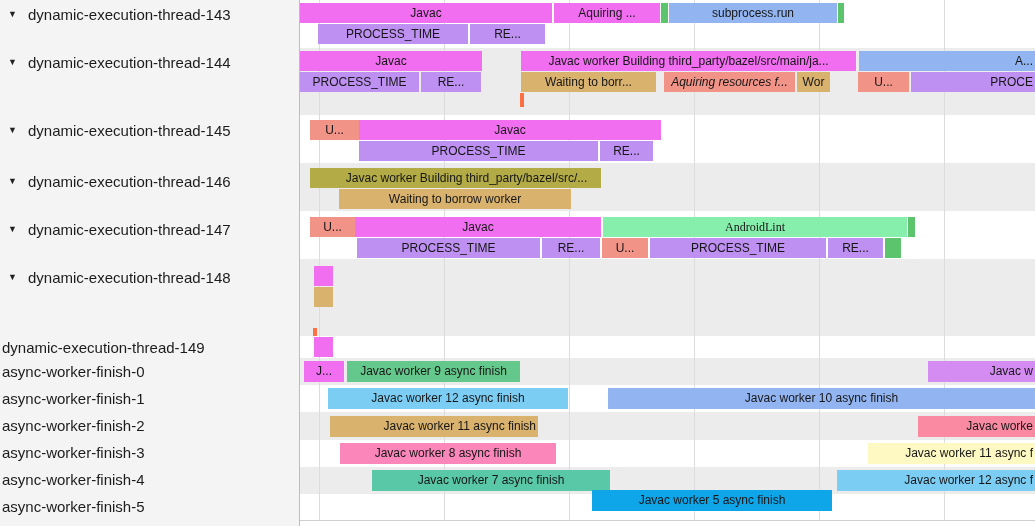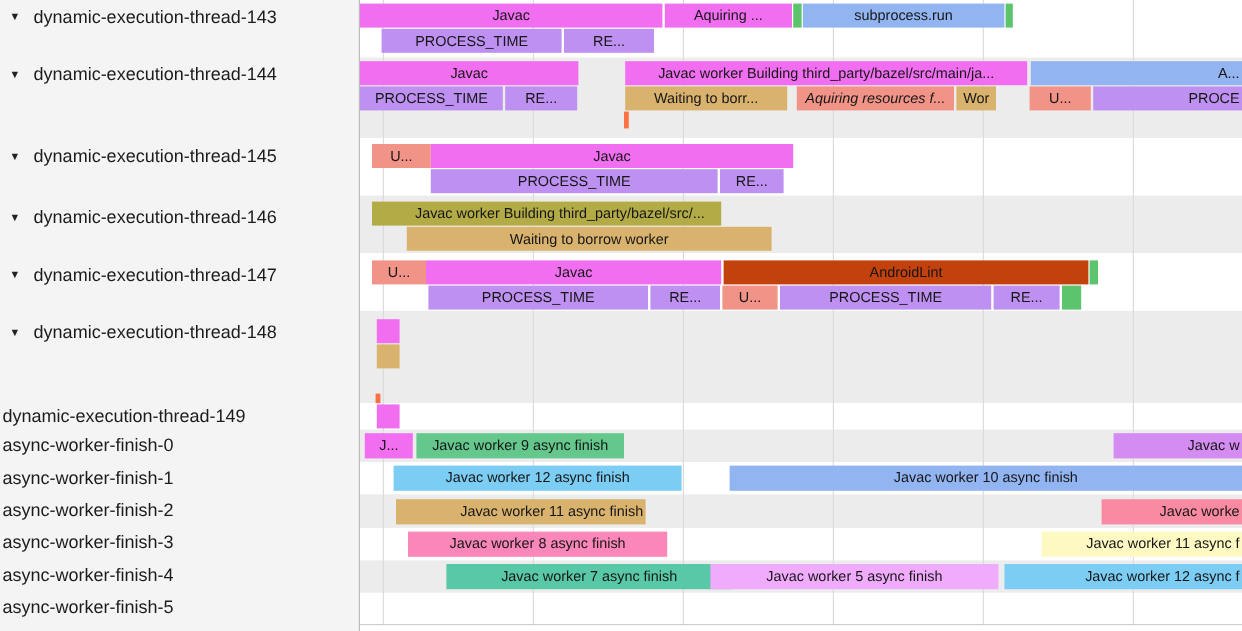--- a/index.html
+++ b/index.html
@@ -65,25 +65,25 @@
       <div class="slice" style="left: 558px; top: 72px; width: 51px; height: 20px; line-height: 20px; background: rgb(242, 147, 135);">U...</div>
       <div class="slice align-right" style="left: 611px; top: 72px; width: 124px; height: 20px; line-height: 20px; background: rgb(189, 144, 241);">PROCE</div>
       <div class="slice" style="left: 220px; top: 93px; width: 3px; height: 14px; line-height: 14px; background: rgb(251, 113, 68);"></div>
       <div class="band" style="top: 115px; height: 48px; background: rgb(255, 255, 255);"></div>
       <div class="slice" style="left: 10px; top: 120px; width: 49px; height: 20px; line-height: 20px; background: rgb(242, 147, 135);">U...</div>
       <div class="slice" style="left: 59px; top: 120px; width: 302px; height: 20px; line-height: 20px; background: rgb(241, 110, 241);">Javac</div>
       <div class="slice" style="left: 59px; top: 141px; width: 239px; height: 20px; line-height: 20px; background: rgb(189, 144, 241);">PROCESS_TIME</div>
       <div class="slice" style="left: 300px; top: 141px; width: 53px; height: 20px; line-height: 20px; background: rgb(189, 144, 241);">RE...</div>
       <div class="band" style="top: 163px; height: 48px; background: rgb(236, 236, 236);"></div>
       <div class="slice" style="left: 10px; top: 168px; width: 291px; height: 20px; line-height: 20px; background: rgb(179, 171, 70); padding-left: 24px;">Javac worker Building third_party/bazel/src/...</div>
-      <div class="slice" style="left: 39px; top: 189px; width: 304px; height: 20px; line-height: 20px; background: rgb(217, 178, 110);">Waiting to borrow worker</div>
+      <div class="slice" style="left: 39px; top: 189px; width: 232px; height: 20px; line-height: 20px; background: rgb(217, 178, 110);">Waiting to borrow worker</div>
       <div class="band" style="top: 211px; height: 48px; background: rgb(255, 255, 255);"></div>
       <div class="slice" style="left: 10px; top: 217px; width: 45px; height: 20px; line-height: 20px; background: rgb(242, 147, 135);">U...</div>
       <div class="slice" style="left: 55px; top: 217px; width: 246px; height: 20px; line-height: 20px; background: rgb(241, 110, 241);">Javac</div>
-      <div class="slice" style="left: 303px; top: 217px; width: 304px; height: 20px; line-height: 20px; background: #c2410c;">AndroidLint</div>
+      <div class="slice" style="left: 303px; top: 217px; width: 304px; height: 20px; line-height: 20px; background: #86efac; font-family: Liberation Serif, serif;">AndroidLint</div>
       <div class="slice" style="left: 608px; top: 217px; width: 7px; height: 20px; line-height: 20px; background: rgb(91, 196, 109);"></div>
       <div class="slice" style="left: 57px; top: 238px; width: 183px; height: 20px; line-height: 20px; background: rgb(189, 144, 241);">PROCESS_TIME</div>
       <div class="slice" style="left: 242px; top: 238px; width: 58px; height: 20px; line-height: 20px; background: rgb(189, 144, 241);">RE...</div>
       <div class="slice" style="left: 302px; top: 238px; width: 46px; height: 20px; line-height: 20px; background: rgb(242, 147, 135);">U...</div>
       <div class="slice" style="left: 350px; top: 238px; width: 176px; height: 20px; line-height: 20px; background: rgb(189, 144, 241);">PROCESS_TIME</div>
       <div class="slice" style="left: 528px; top: 238px; width: 55px; height: 20px; line-height: 20px; background: rgb(189, 144, 241);">RE...</div>
       <div class="slice" style="left: 585px; top: 238px; width: 16px; height: 20px; line-height: 20px; background: rgb(91, 196, 109);"></div>
       <div class="band" style="top: 259px; height: 77px; background: rgb(236, 236, 236);"></div>
       <div class="slice" style="left: 14px; top: 266px; width: 19px; height: 20px; line-height: 20px; background: rgb(241, 110, 241);"></div>
       <div class="slice" style="left: 14px; top: 287px; width: 19px; height: 20px; line-height: 20px; background: rgb(217, 178, 110);"></div>
@@ -98,21 +98,21 @@
       <div class="slice" style="left: 28px; top: 388px; width: 240px; height: 21px; line-height: 21px; background: rgb(124, 205, 244);">Javac worker 12 async finish</div>
       <div class="slice" style="left: 308px; top: 388px; width: 427px; height: 21px; line-height: 21px; background: rgb(146, 181, 242);">Javac worker 10 async finish</div>
       <div class="band" style="top: 412px; height: 28px; background: rgb(236, 236, 236);"></div>
       <div class="slice" style="left: 30px; top: 416px; width: 208px; height: 21px; line-height: 21px; background: rgb(217, 178, 110); text-align: right;">Javac worker 11 async finish</div>
       <div class="slice align-right" style="left: 618px; top: 416px; width: 117px; height: 21px; line-height: 21px; background: rgb(250, 138, 162);">Javac worke</div>
       <div class="band" style="top: 440px; height: 27px; background: rgb(255, 255, 255);"></div>
       <div class="slice" style="left: 40px; top: 443px; width: 216px; height: 21px; line-height: 21px; background: rgb(251, 134, 185);">Javac worker 8 async finish</div>
       <div class="slice align-right" style="left: 568px; top: 443px; width: 167px; height: 21px; line-height: 21px; background: #fef9c3;">Javac worker 11 async f</div>
       <div class="band" style="top: 467px; height: 27px; background: rgb(236, 236, 236);"></div>
       <div class="slice" style="left: 52px; top: 470px; width: 238px; height: 21px; line-height: 21px; background: rgb(88, 200, 166); margin-left: 20px;">Javac worker 7 async finish</div>
-      <div class="slice" style="left: 292px; top: 470px; width: 240px; height: 21px; line-height: 21px; background: #f0abfc;">Javac worker 5 async finish</div>
+      <div class="slice" style="left: 292px; top: 490px; width: 240px; height: 21px; line-height: 21px; background: #0ea5e9;">Javac worker 5 async finish</div>
       <div class="slice align-right" style="left: 537px; top: 470px; width: 198px; height: 21px; line-height: 21px; background: rgb(124, 205, 244);">Javac worker 12 async f</div>
       <div class="band" style="top: 494px; height: 27px; background: rgb(255, 255, 255);"></div>
       <div class="slice" style="left: 429px; top: 497px; width: 111px; height: 17px; line-height: 21px; background: rgb(121, 207, 169); margin-top: 40px;">Javac worker...</div>
       <div class="gridline" style="left: 19px;"></div>
       <div class="gridline" style="left: 144px;"></div>
       <div class="gridline" style="left: 269px;"></div>
       <div class="gridline" style="left: 394px;"></div>
       <div class="gridline" style="left: 519px;"></div>
       <div class="gridline" style="left: 644px;"></div>
     </div>

